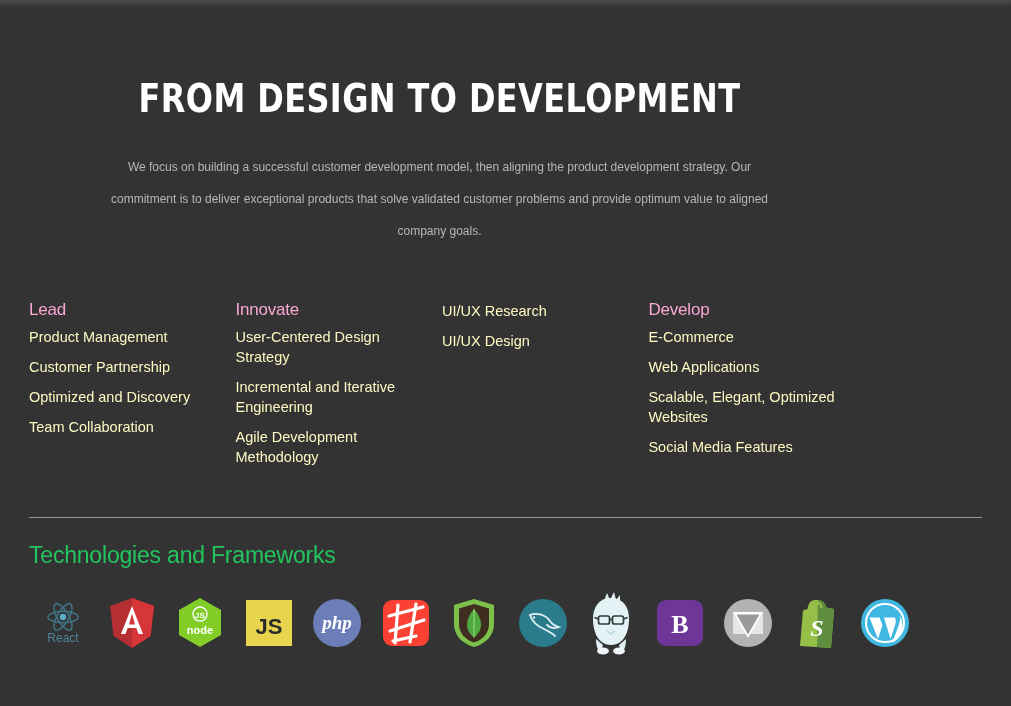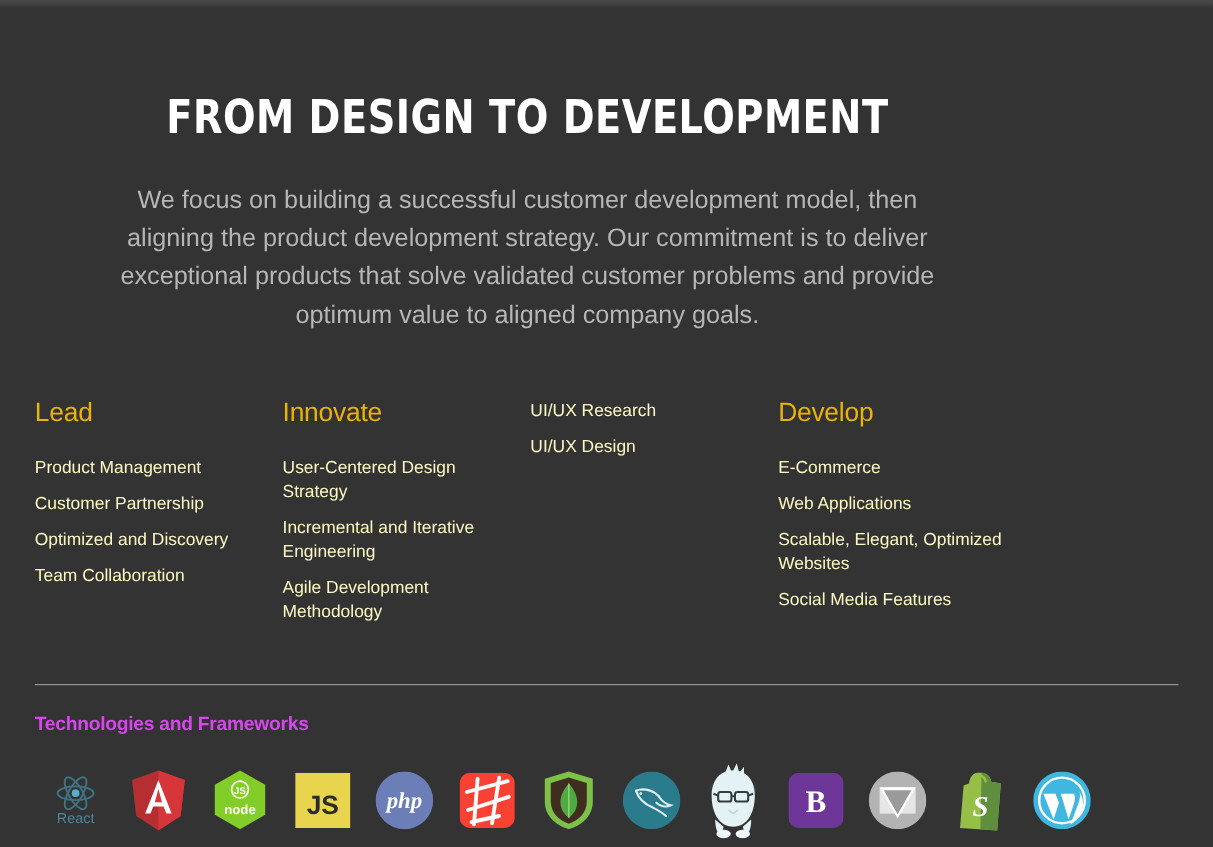--- a/index.html
+++ b/index.html
@@ -48,42 +48,42 @@
     text-transform: uppercase;
     transform: scaleX(0.82);
     transform-origin: center;
     line-height: 1.05;
   }
 
   .hero-sub {
     margin: 0 auto;
     padding-top: 31px;
     width: 680px;
-    font-size: 21px;
+    font-size: 12px;
     line-height: 32px;
     color: #b6b6b6;
     font-weight: 300;
   }
 
   
   .columns {
     margin-top: 54px;
     padding: 0 29px;
     display: flex;
   }
 
   .col { width: 245px; padding-right: 28px; }
   .col:last-child { padding-right: 0; width: 245px; }
 
   .col-title {
-    font-size: 22px;
+    font-size: 17px;
     font-weight: normal;
-    color: #eab308;
+    color: #f9a8d4;
     line-height: 1;
-    margin-bottom: 25px;
+    margin-bottom: 9px;
     letter-spacing: -0.2px;
   }
 
   .col-list { list-style: none; }
 
   .col-item {
     font-size: 14.5px;
     line-height: 20px;
     color: #fef9c3;
     margin-bottom: 10px;
@@ -97,23 +97,23 @@
     background: #969696;
   }
 
   
   .tech {
     padding: 0 29px;
   }
 
   .tech-title {
     margin-top: 24px;
-    font-size: 16px;
-    font-weight: bold;
-    color: #d946ef;
+    font-size: 23px;
+    font-weight: normal;
+    color: #22c55e;
     letter-spacing: -0.2px;
   }
 
   .logo-row {
     margin-top: 18px;
     display: flex;
     align-items: center;
     height: 72px;
   }
 

